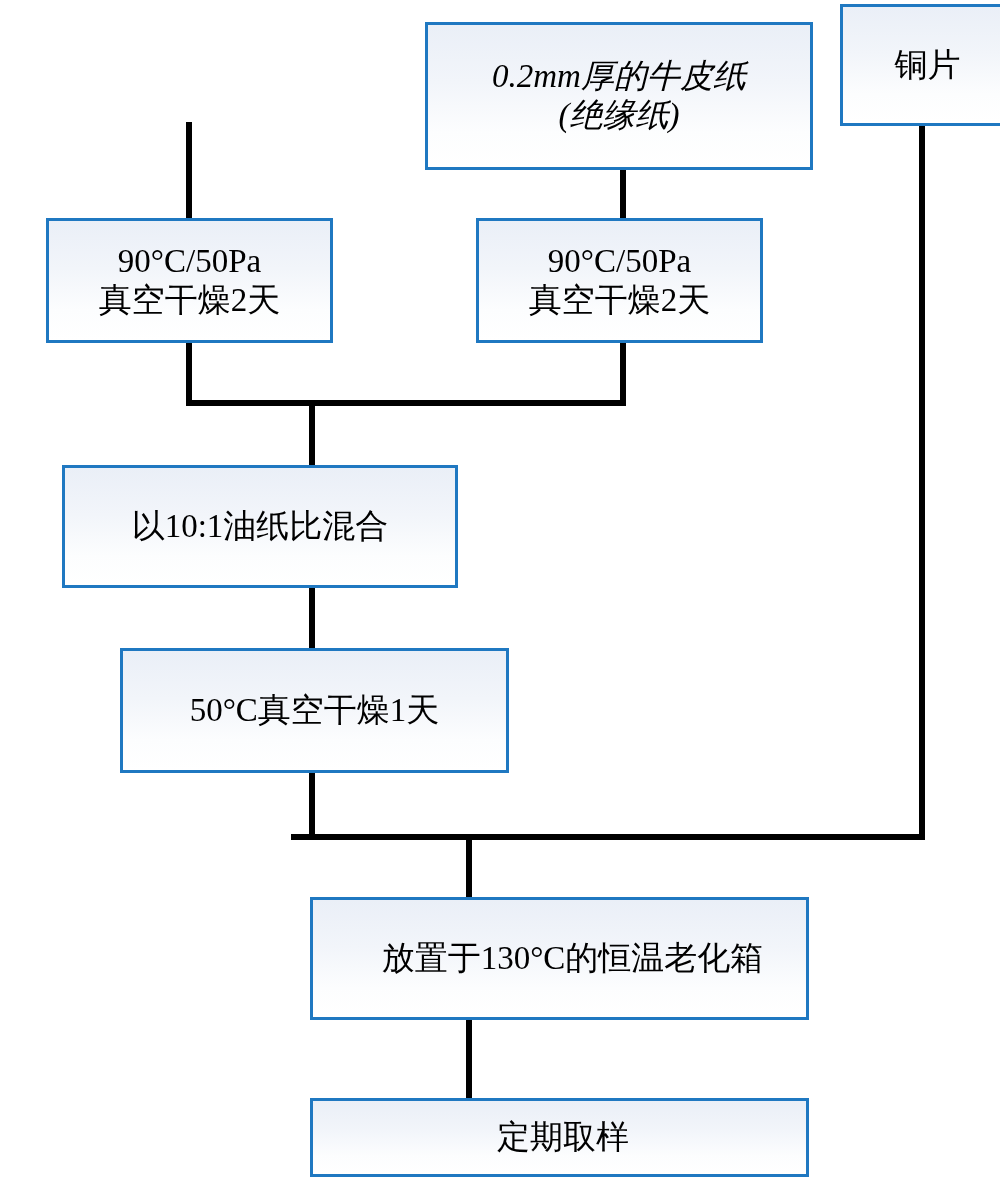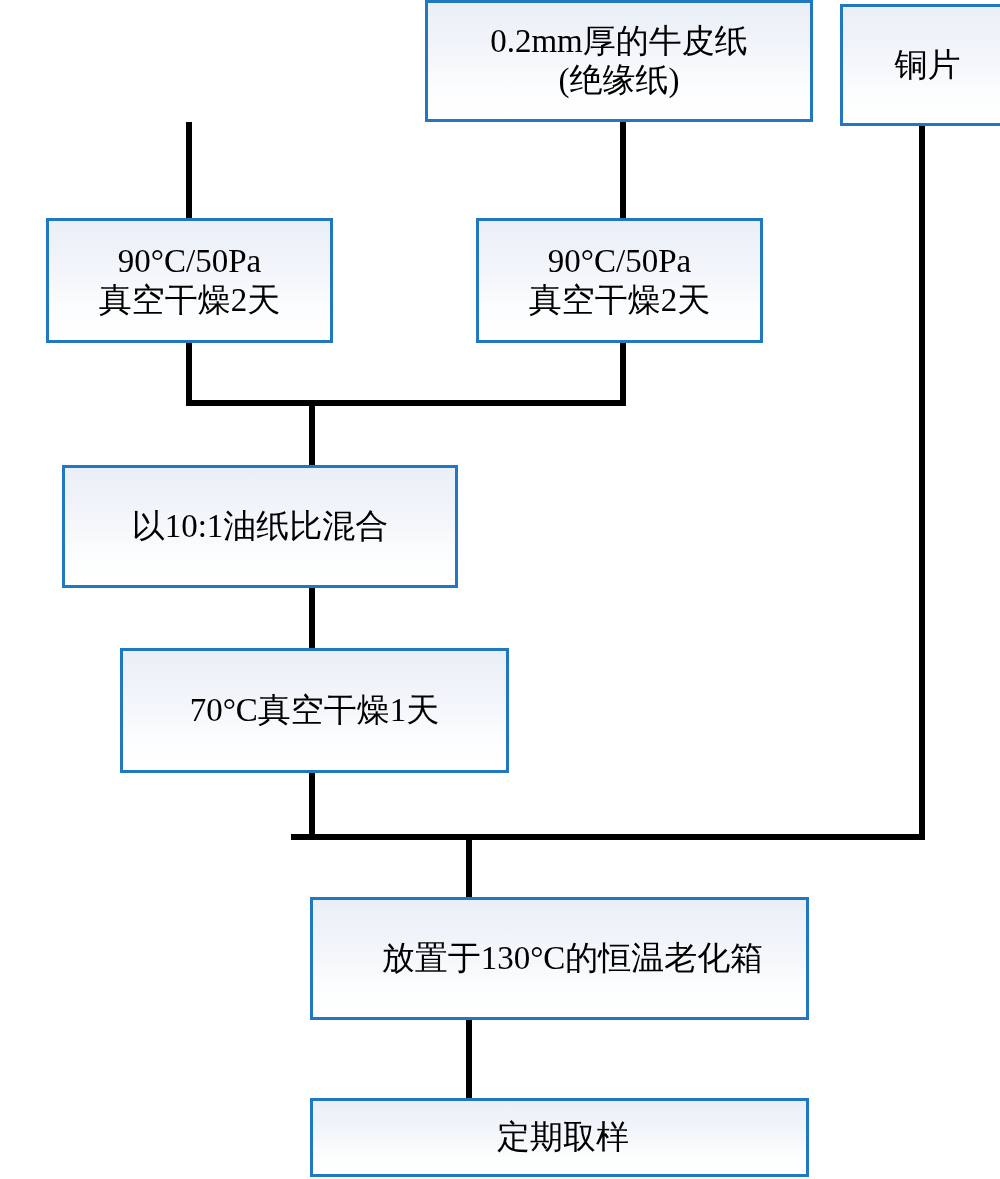--- a/index.html
+++ b/index.html
@@ -72,21 +72,21 @@
 
   <div class="conn v" style="left:309px; top:770px; height:70px;"></div>
 
   <div class="conn h" style="left:291px; top:834px; width:634px;"></div>
 
   <div class="conn v" style="left:466px; top:834px; height:66px;"></div>
 
   <div class="conn v" style="left:466px; top:1018px; height:82px;"></div>
 
 
-  <div class="node" style="left:425px; top:0; width:388px; height:122px;">
+  <div class="node" style="left:425px; top:22px; width:388px; height:148px;font-style:italic;">
     <span class="txt">0.2mm厚的牛皮纸
 (绝缘纸)</span>
   </div>
 
   <div class="node" style="left:840px; top:4px; width:175px; height:122px;">
     <span class="txt">铜片</span>
   </div>
 
   <div class="node" style="left:46px; top:218px; width:287px; height:125px;">
     <span class="txt">90°C/50Pa
@@ -96,21 +96,21 @@
   <div class="node" style="left:476px; top:218px; width:287px; height:125px;">
     <span class="txt">90°C/50Pa
 真空干燥2天</span>
   </div>
 
   <div class="node" style="left:62px; top:465px; width:396px; height:123px;">
     <span class="txt">以10:1油纸比混合</span>
   </div>
 
   <div class="node" style="left:120px; top:648px; width:389px; height:125px;">
-    <span class="txt">70°C真空干燥1天</span>
+    <span class="txt">50°C真空干燥1天</span>
   </div>
 
   <div class="node" style="left:310px; top:897px; width:499px; height:123px;padding-left:26px;">
     <span class="txt">放置于130°C的恒温老化箱</span>
   </div>
 
   <div class="node" style="left:310px; top:1098px; width:499px; height:79px;padding-left:7px;">
     <span class="txt">定期取样</span>
   </div>
 

